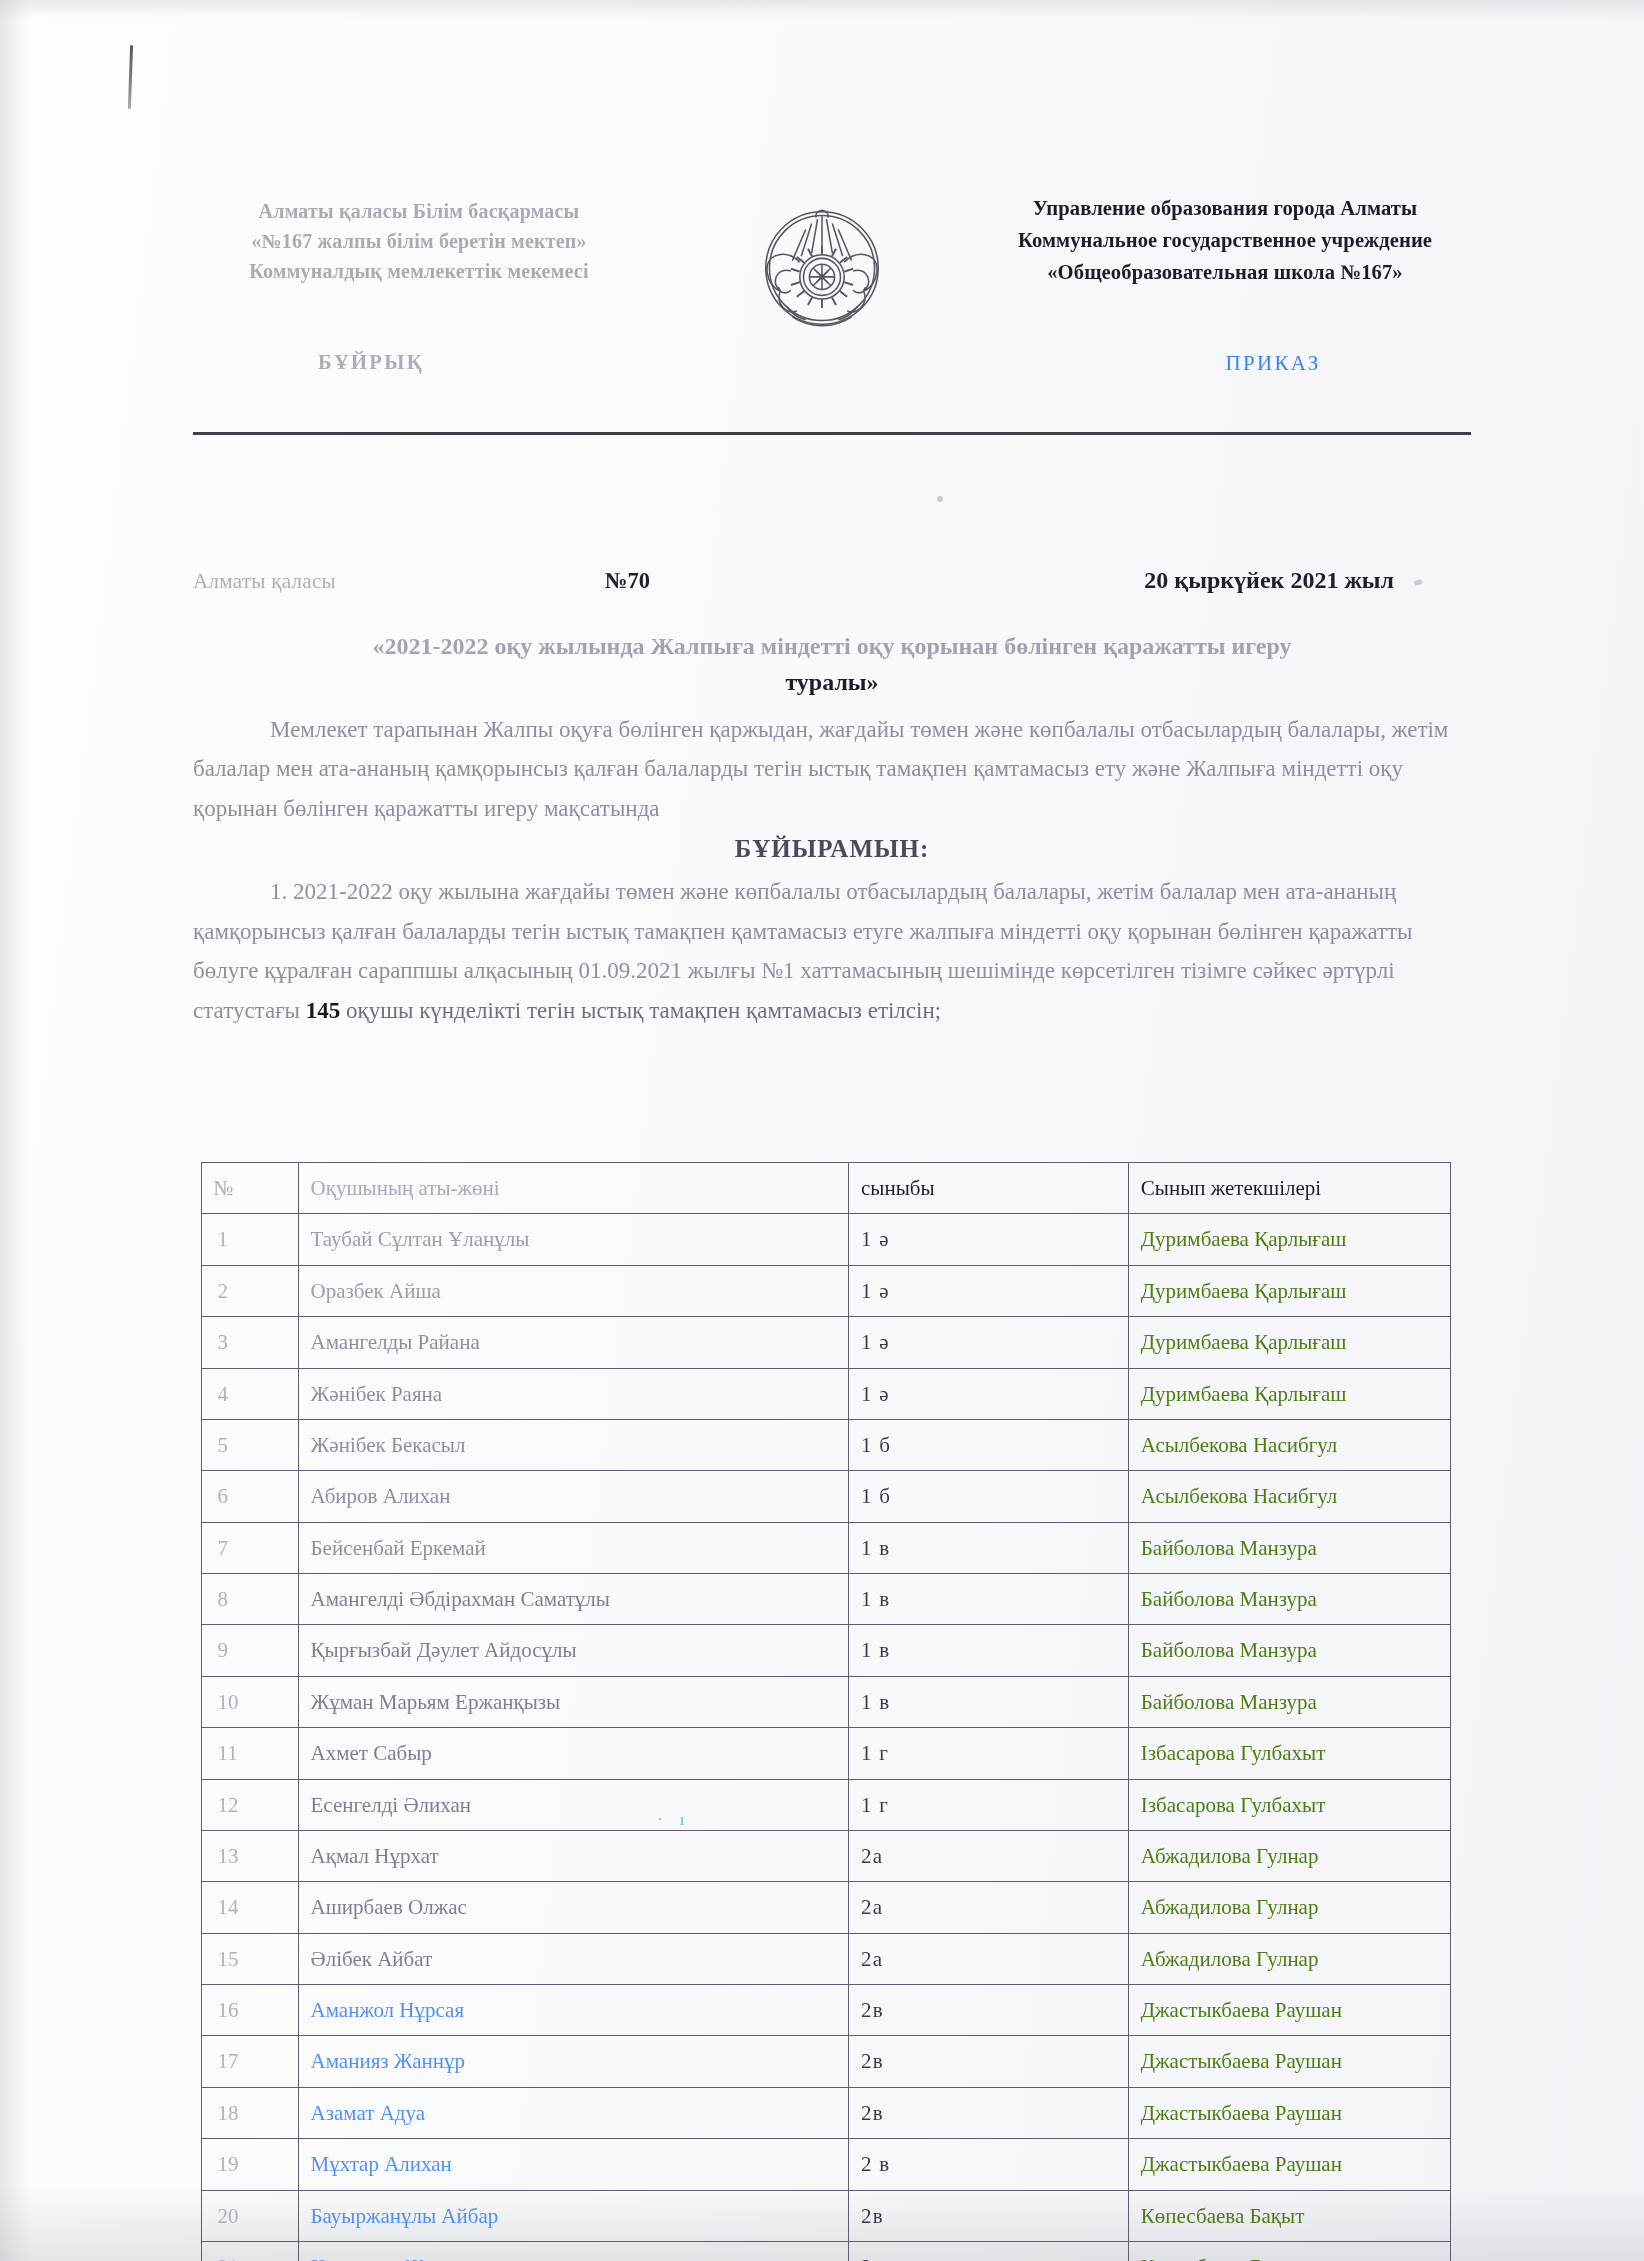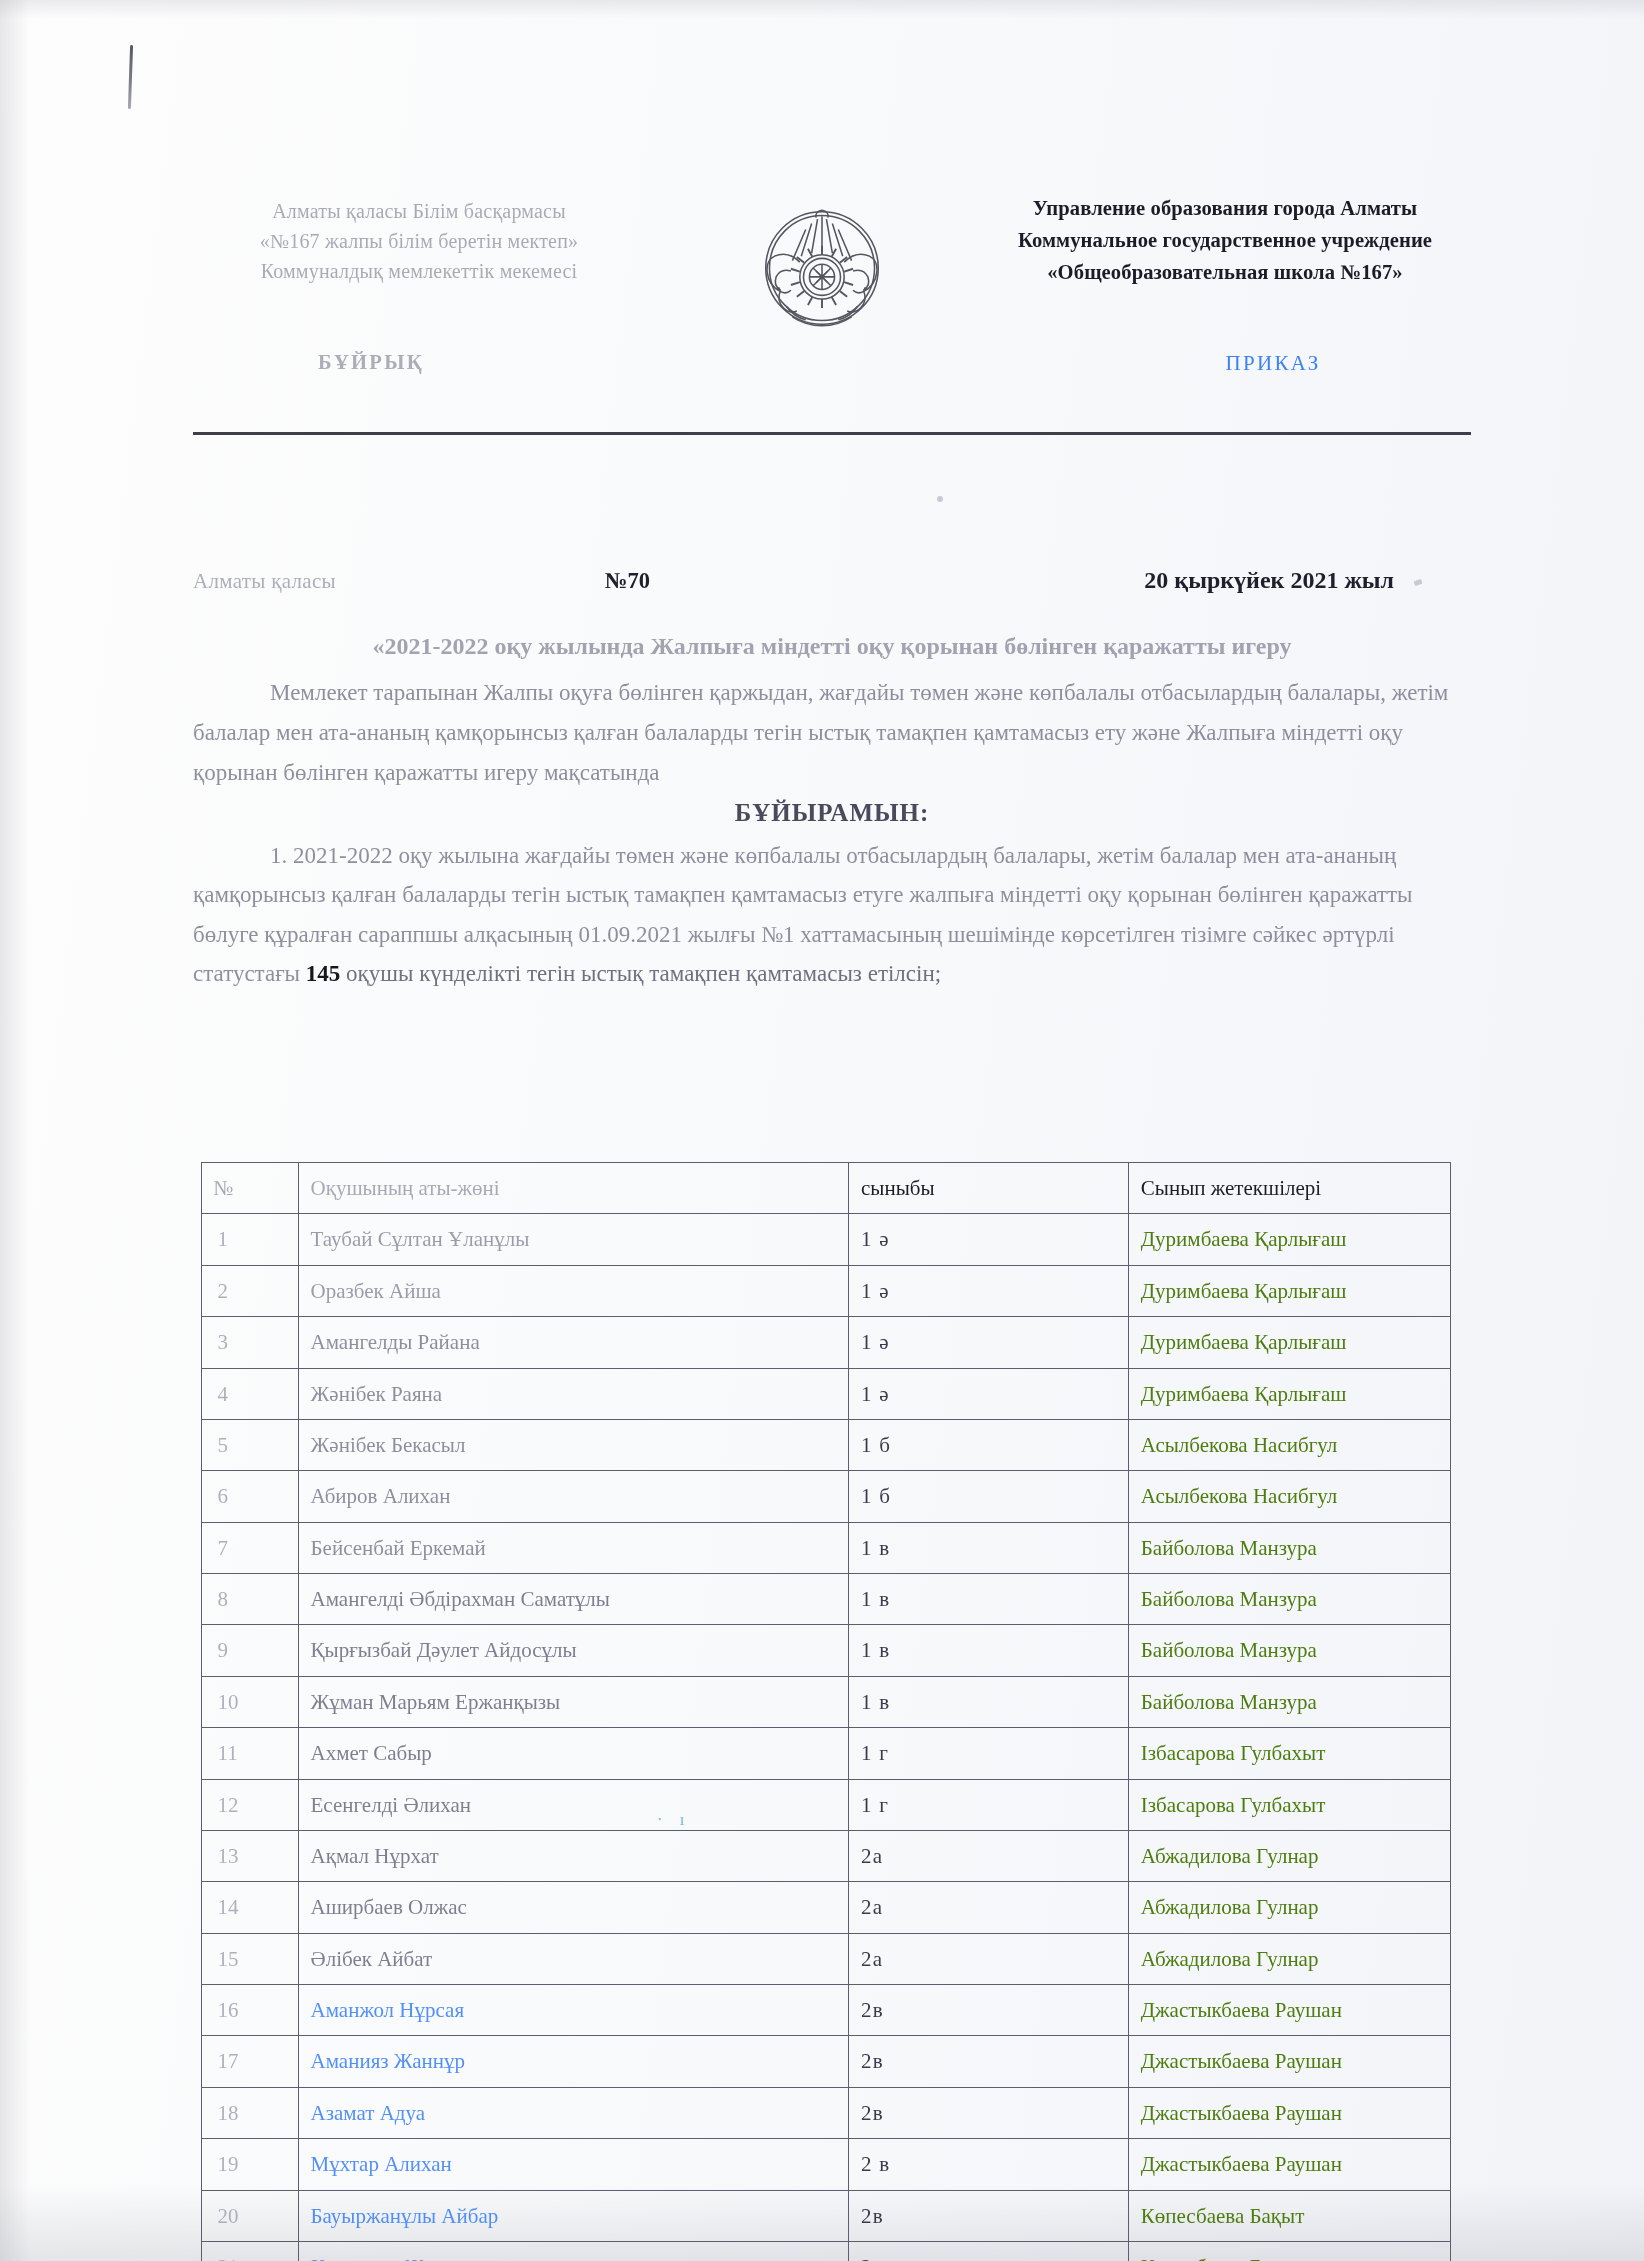--- a/index.html
+++ b/index.html
@@ -69,21 +69,21 @@
     justify-content: center;
   }
   .lh-col {
     width: 535px;
   }
   .lh-left {
     text-align: center;
     color: #8b8b9c;
     font-size: 20px;
     line-height: 1.52;
-    font-weight: 400;
+    font-weight: 700;
     opacity: .72;
     padding-top: 2.6px;
     letter-spacing: 0.2px;
   }
   .lh-center {
     width: 271px;
     display: flex;
     justify-content: center;
     padding-top: 1.3px;
   }
@@ -371,20 +371,21 @@
   <div class="meta-row">
     <div class="meta-city">Алматы қаласы</div>
     <div class="meta-no">№70</div>
     <div class="meta-date">20 қыркүйек 2021 жыл</div>
   </div>
 
   <div class="content">
 
     <div class="doc-title">
       <span class="faded">«2021-2022 оқу жылында Жалпыға міндетті оқу қорынан бөлінген қаражатты игеру</span>
+      <div>туралы»</div>
     </div>
 
     <div class="body-para">
       <span class="ind"></span><span class="fade2">Мемлекет тарапынан Жалпы оқуға бөлінген қаржыдан, жағдайы төмен және көпбалалы отбасылардың балалары, жетім балалар мен ата-ананың қамқорынсыз қалған балаларды тегін ыстық тамақпен қамтамасыз ету және  Жалпыға міндетті оқу қорынан бөлінген қаражатты игеру мақсатында</span>
     </div>
 
     <div class="order-word">БҰЙЫРАМЫН:</div>
 
     <div class="body-para">
       <span class="ind"></span><span class="fade2">1.  2021-2022 оқу жылына жағдайы төмен және көпбалалы отбасылардың балалары, жетім балалар мен ата-ананың қамқорынсыз қалған балаларды тегін ыстық тамақпен қамтамасыз етуге жалпыға міндетті оқу қорынан бөлінген қаражатты  бөлуге құралған сараппшы алқасының 01.09.2021 жылғы №1  хаттамасының шешімінде көрсетілген тізімге сәйкес әртүрлі статустағы </span><span class="strong-dark">145</span><span class="fade3"> оқушы күнделікті тегін ыстық тамақпен қамтамасыз етілсін;</span>

